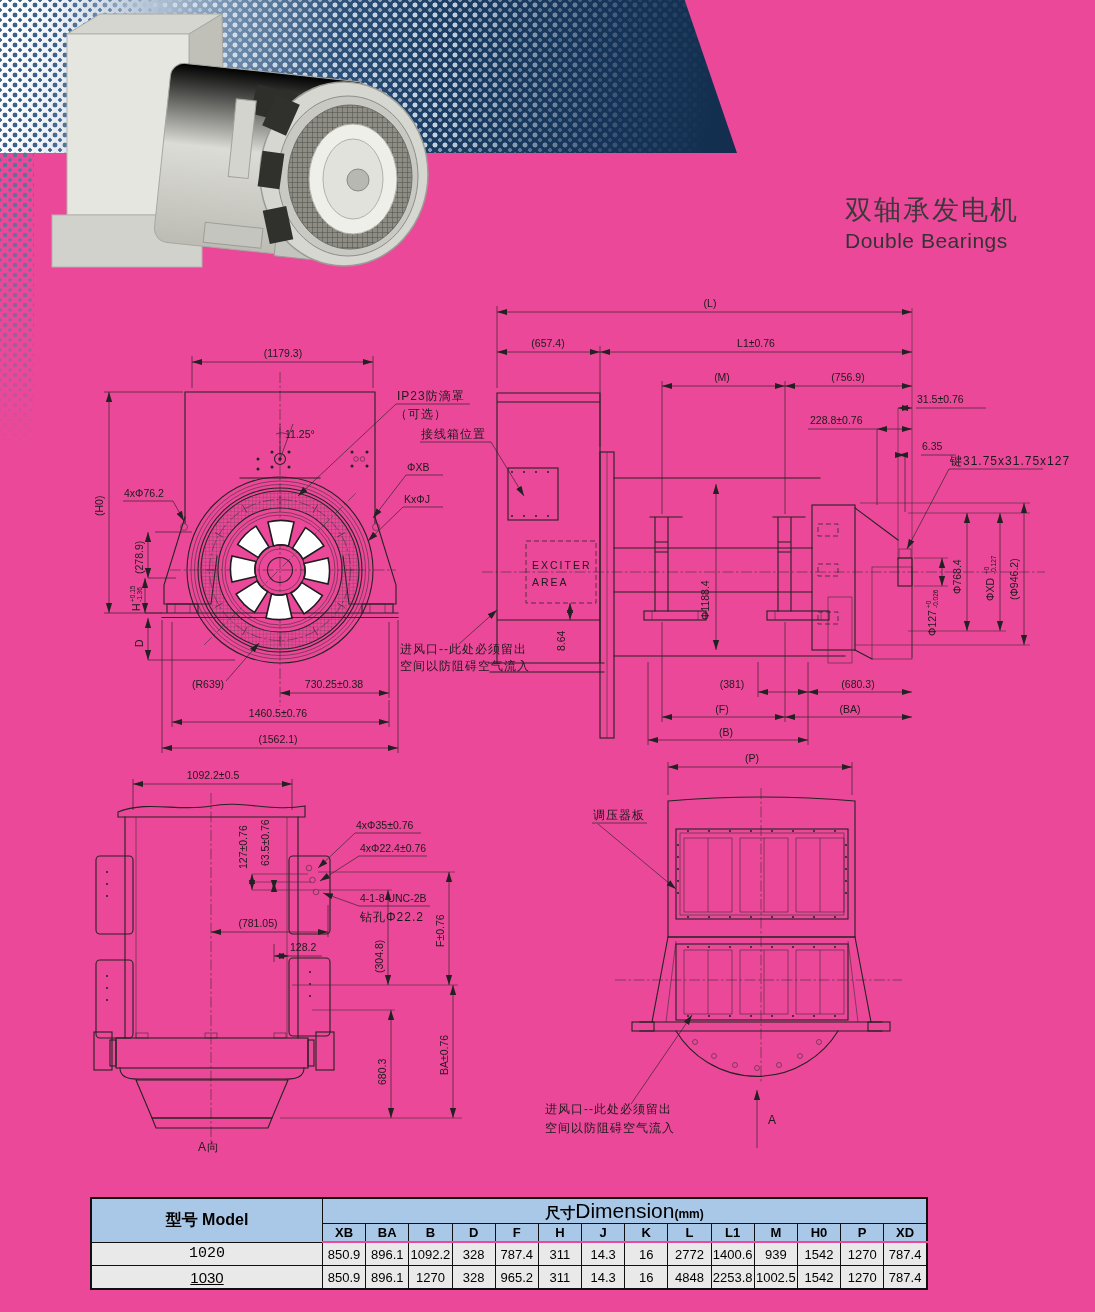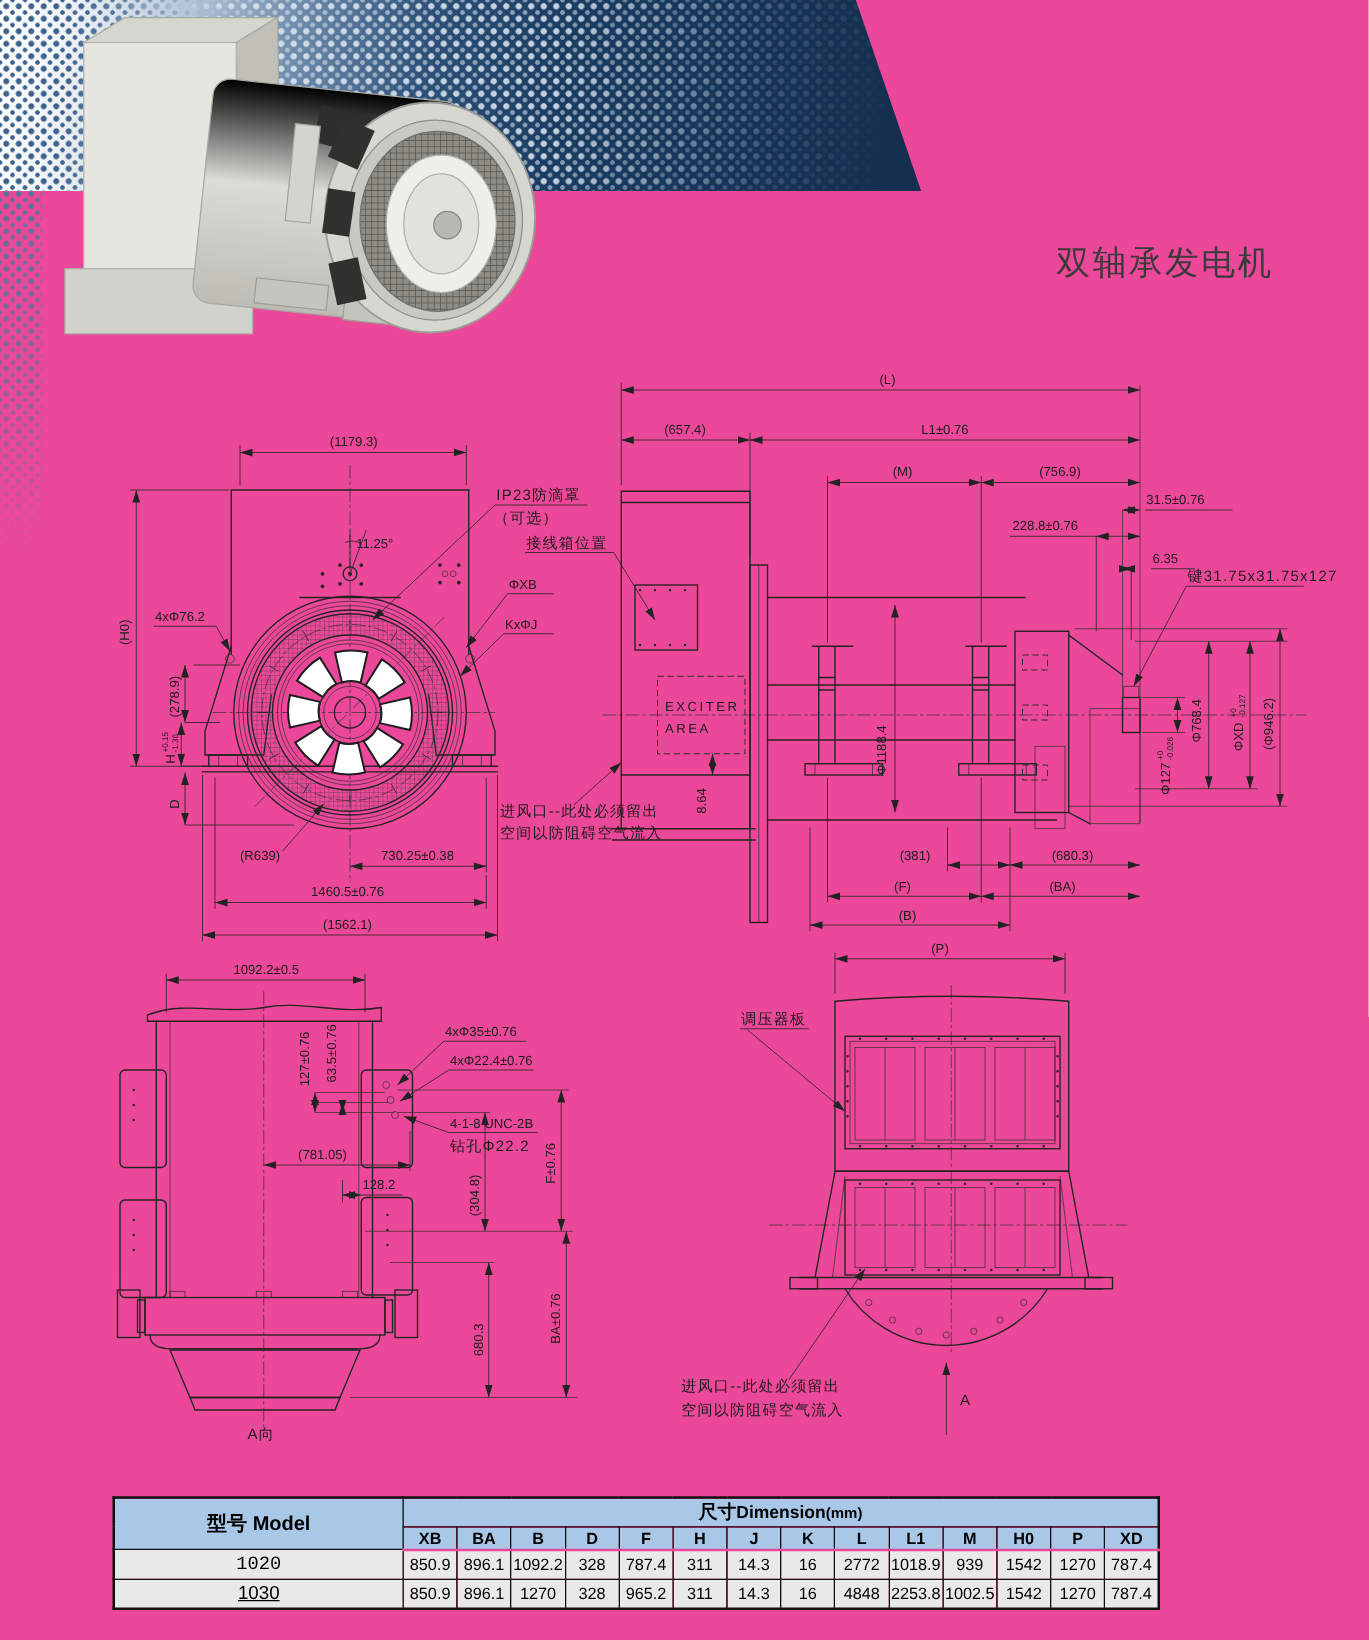--- a/index.html
+++ b/index.html
@@ -50,21 +50,21 @@
   .dim-table{position:absolute;left:90px;top:1197px;width:838px;border-collapse:collapse;
     table-layout:fixed;border:2.5px solid #101010;}
   .dim-table th,.dim-table td{border:1px solid #101010;text-align:center;padding:0;
     font-family:"Liberation Sans",sans-serif;color:#000;overflow:hidden;white-space:nowrap;}
   .dim-table thead th{background:#a9c7e7;}
   .dim-table .h-main{height:23px;font-size:16px;}
   .dim-table .h-sub th{height:17px;font-size:13px;font-weight:700;border-bottom:2px solid #ec4899;}
   .dim-table tbody td{background:#e9e9e9;height:22px;font-size:13px;border-bottom:1.5px solid #101010;}
   .dim-table td.model,.dim-table th.model{width:230px;}
   .dim-table .zh{font-weight:700;font-size:15px;}
-  .dim-table .en{font-weight:700;font-size:14px;}
+  .dim-table .en{font-weight:400;font-size:21px;}
   .dim-table .unit{font-weight:700;font-size:12px;}
   .dim-table .model-h{font-weight:700;font-size:16px;}
 </style>
 </head>
 <body>
 
 <div class="page">
 
   <div class="banner">
     <div class="dots-blue"></div>
@@ -106,20 +106,21 @@
       <ellipse cx="331" cy="177" rx="30" ry="40" fill="#e2e2dc" stroke="#b1b1ab" stroke-width="1"></ellipse>
       <circle cx="336" cy="178" r="11" fill="#b8b8b2" stroke="#8a8a84" stroke-width="1"></circle>
       <rect x="246" y="96" width="26" height="34" fill="#30302c" transform="rotate(24 259 113)"></rect>
       <rect x="238" y="150" width="22" height="36" fill="#30302c" transform="rotate(8 249 168)"></rect>
       <rect x="244" y="206" width="24" height="34" fill="#30302c" transform="rotate(-12 256 223)"></rect>
     </g>
   </svg>
 
   <div class="title-block">
     <div class="title-zh">双轴承发电机</div>
+    <div class="title-en">Double Bearings</div>
   </div>
 
   <svg class="drawings" width="1095" height="1190" viewBox="0 0 1095 1190">
     <defs>
       <marker id="ar" markerWidth="11" markerHeight="8" refX="10" refY="4" orient="auto-start-reverse" markerUnits="userSpaceOnUse">
         <path d="M10,4 L0,0.9 L0,7.1 Z" fill="#222"></path>
       </marker>
       <pattern id="msh" width="3.6" height="3.6" patternUnits="userSpaceOnUse">
         <path d="M0,0H3.6M0,0V3.6" stroke="#3f3f3f" stroke-width="0.5" fill="none"></path>
       </pattern>
@@ -489,21 +490,21 @@
           <td class="model" style="font-size: 15px; font-family: Liberation Mono, monospace;">1020</td>
           <td>850.9</td>
           <td>896.1</td>
           <td>1092.2</td>
           <td>328</td>
           <td>787.4</td>
           <td>311</td>
           <td>14.3</td>
           <td>16</td>
           <td>2772</td>
-          <td>1018.9</td>
+          <td>1400.6</td>
           <td>939</td>
           <td>1542</td>
           <td>1270</td>
           <td>787.4</td>
         </tr>
         <tr>
           <td class="model" style="font-size: 15px; text-decoration: underline;">1030</td>
           <td>850.9</td>
           <td>896.1</td>
           <td>1270</td>

